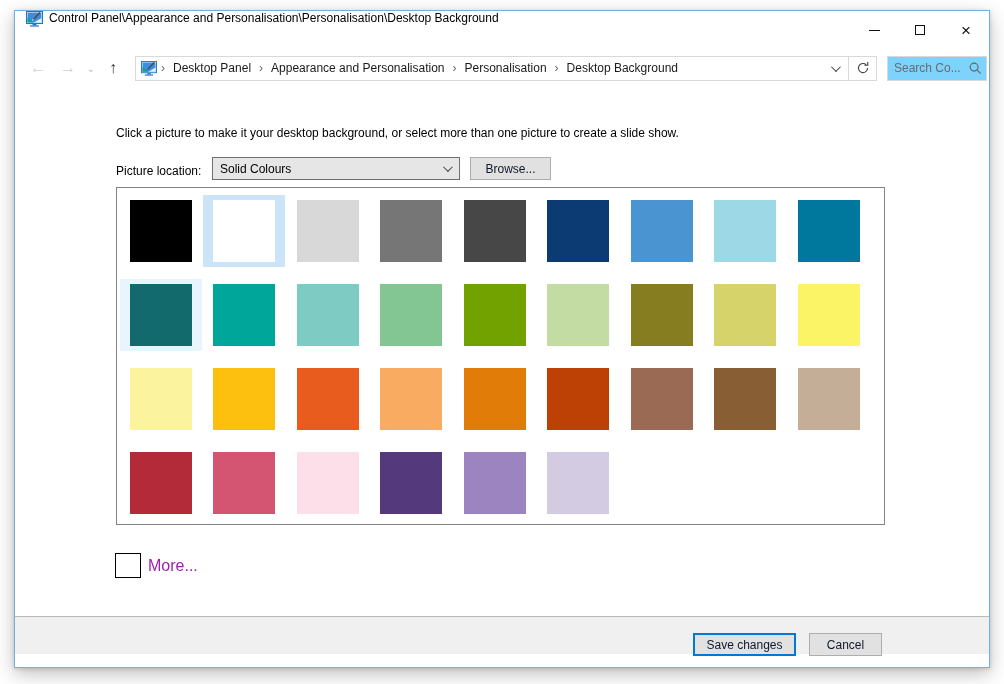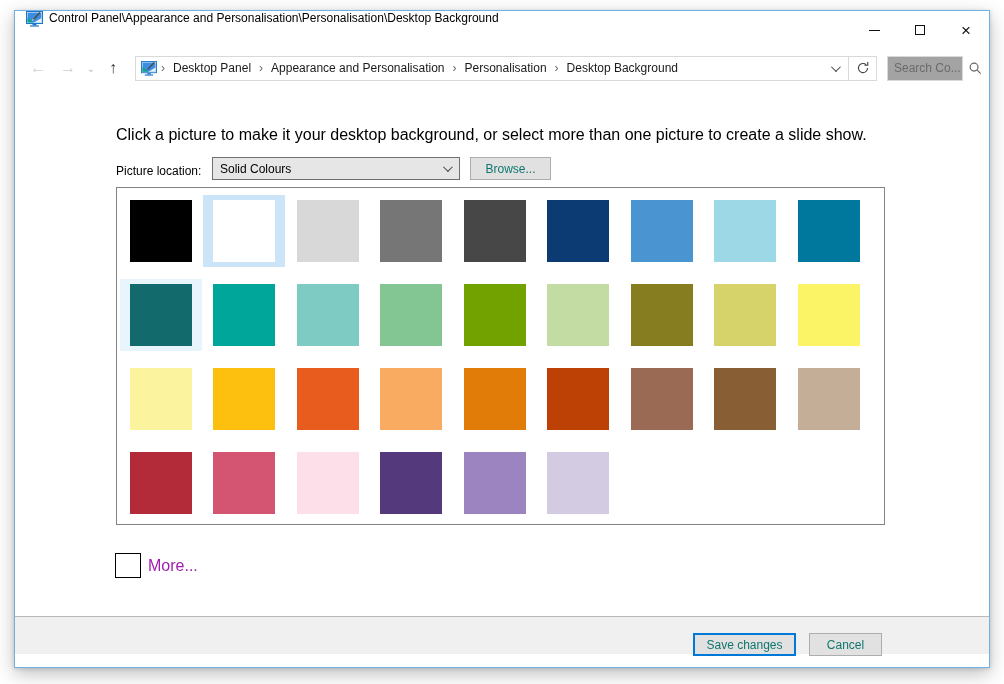--- a/index.html
+++ b/index.html
@@ -37,44 +37,44 @@
   .crumb { padding:0 4px; }
   .crumb-sep { color:#5f6a72; font-size:12px; padding:0 4px; }
   .chev {
     display:inline-block; width:7px; height:7px;
     border-right:1.4px solid #444; border-bottom:1.4px solid #444;
     transform:rotate(45deg) translateY(-2px);
   }
   .addr-dd { width:28px; height:100%; display:flex; align-items:center; justify-content:center; }
   .refresh-btn { width:28px; height:100%; border-left:1px solid #d9d9d9; display:flex; align-items:center; justify-content:center; }
   .searchbox {
-    margin-left:10px; width:76px; height:25px; border:1px solid #d9d9d9;
-    display:flex; align-items:center; background:#a3a3a3;
+    margin-left:10px; width:100px; height:25px; border:1px solid #d9d9d9;
+    display:flex; align-items:center; background:#7dd3fc;
   }
   .searchbox input {
     border:none; outline:none; width:74px; margin-left:6px;
     font-size:12px; color:#444; font-family:"Liberation Sans", sans-serif; background:transparent;
   }
   .searchbox input::placeholder { color:#6b6b6b; opacity:1; }
   .search-icon { width:15px; height:15px; flex:0 0 auto; }
 
   
   .page-heading { position:absolute; left:101px; top:88px; font-size:15px; color:#0b5cd5; }
-  .page-desc { position:absolute; left:101px; top:115px; font-size:16px; color:#000; }
+  .page-desc { position:absolute; left:101px; top:115px; font-size:12px; color:#000; }
 
   .ploc-label { position:absolute; left:101px; top:149px; font-size:12px; color:#000; line-height:23px; }
   .combo {
     position:absolute; left:197px; top:146px; width:248px; height:23px;
     background:#e6e6e6; border:1px solid #707070;
     display:flex; align-items:center; font-size:12px; color:#000;
   }
   .combo .combo-value { margin-left:7px; flex:1; }
   .combo .combo-chev { margin-right:9px; }
   .btn {
-    background:#e1e1e1; border:1px solid #adadad; font-size:12px; color:#0f766e;
+    background:#e1e1e1; border:1px solid #adadad; font-size:12px; color:#0f172a;
     font-family:"Liberation Sans", sans-serif; display:flex; align-items:center; justify-content:center;
   }
   .browse-btn { position:absolute; left:455px; top:146px; width:81px; height:23px; }
 
   
   .color-grid {
     position:absolute; left:101px; top:176px; width:769px; height:338px;
     border:1px solid #838383; background:#fff; padding:1px 2px; overflow:hidden;
   }
   .grid-row { display:flex; height:84px; align-items:center; }

